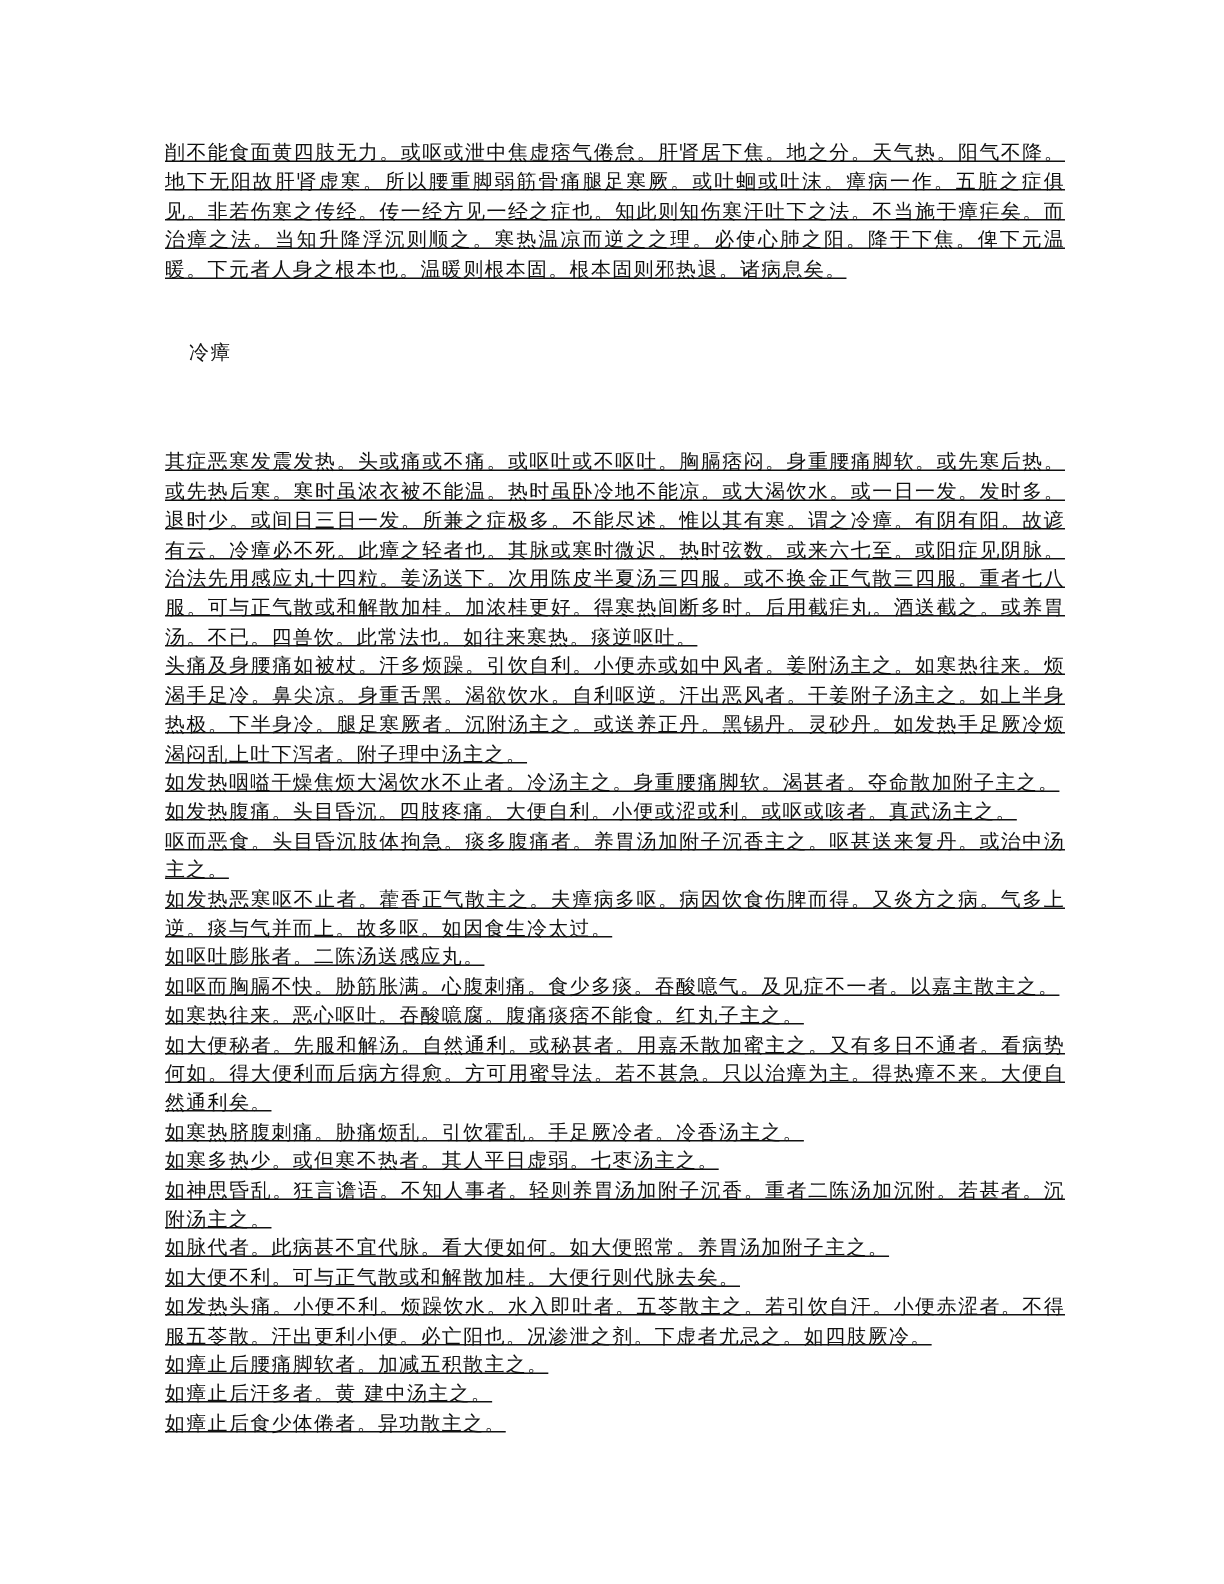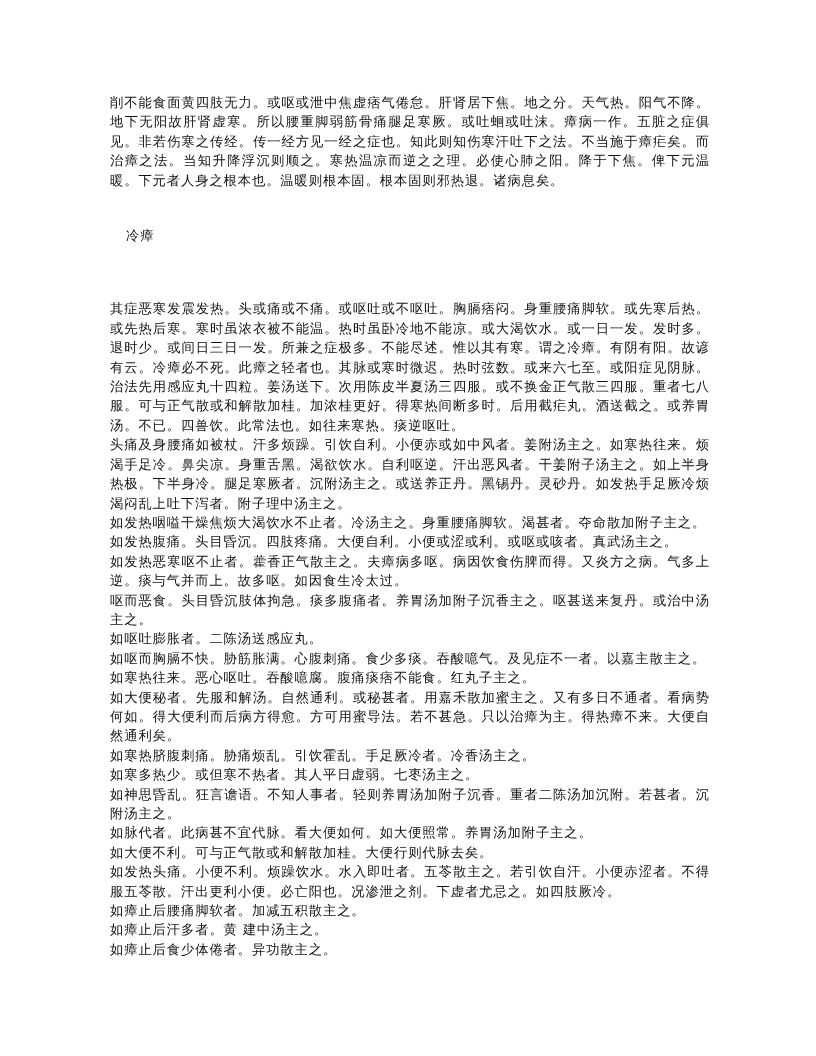--- a/index.html
+++ b/index.html
@@ -1,38 +1,38 @@
 <!DOCTYPE html>
 <html><head>
 <meta charset="utf-8">
 <style>
   html, body { margin: 0; padding: 0; background: #ffffff; }
   body { width: 816px; height: 1056px; position: relative; overflow: hidden;
          font-family: "DejaVu Serif", "Liberation Serif", serif; color: #111; }
   .page { position: absolute; left: 110px; top: 93px; width: 600px; }
-  .para { font-size: 13.3px; line-height: 19.4px; letter-spacing: 0.9px; margin: 0; text-align: justify; }
+  .para { font-size: 13.3px; line-height: 19.4px; letter-spacing: 0.9px; margin: 0; text-align: justify; text-decoration: underline; }
   .title { font-size: 13.3px; line-height: 19.4px; margin: 16px; letter-spacing: 0.9px; }
   .gap1 { height: 20px; }
   .gap2 { height: 38px; }
 </style>
 </head>
 <body>
 
 <div class="page">
   <p class="para">削不能食面黄四肢无力。或呕或泄中焦虚痞气倦怠。肝肾居下焦。地之分。天气热。阳气不降。地下无阳故肝肾虚寒。所以腰重脚弱筋骨痛腿足寒厥。或吐蛔或吐沫。瘴病一作。五脏之症俱见。非若伤寒之传经。传一经方见一经之症也。知此则知伤寒汗吐下之法。不当施于瘴疟矣。而治瘴之法。当知升降浮沉则顺之。寒热温凉而逆之之理。必使心肺之阳。降于下焦。俾下元温暖。下元者人身之根本也。温暖则根本固。根本固则邪热退。诸病息矣。</p>
   <div class="gap1"></div>
   <p class="title">冷瘴</p>
   <div class="gap2"></div>
   <div>
     <p class="para">其症恶寒发震发热。头或痛或不痛。或呕吐或不呕吐。胸膈痞闷。身重腰痛脚软。或先寒后热。或先热后寒。寒时虽浓衣被不能温。热时虽卧冷地不能凉。或大渴饮水。或一日一发。发时多。退时少。或间日三日一发。所兼之症极多。不能尽述。惟以其有寒。谓之冷瘴。有阴有阳。故谚有云。冷瘴必不死。此瘴之轻者也。其脉或寒时微迟。热时弦数。或来六七至。或阳症见阴脉。治法先用感应丸十四粒。姜汤送下。次用陈皮半夏汤三四服。或不换金正气散三四服。重者七八服。可与正气散或和解散加桂。加浓桂更好。得寒热间断多时。后用截疟丸。酒送截之。或养胃汤。不已。四兽饮。此常法也。如往来寒热。痰逆呕吐。</p>
     <p class="para">头痛及身腰痛如被杖。汗多烦躁。引饮自利。小便赤或如中风者。姜附汤主之。如寒热往来。烦渴手足冷。鼻尖凉。身重舌黑。渴欲饮水。自利呕逆。汗出恶风者。干姜附子汤主之。如上半身热极。下半身冷。腿足寒厥者。沉附汤主之。或送养正丹。黑锡丹。灵砂丹。如发热手足厥冷烦渴闷乱上吐下泻者。附子理中汤主之。</p>
     <p class="para">如发热咽嗌干燥焦烦大渴饮水不止者。冷汤主之。身重腰痛脚软。渴甚者。夺命散加附子主之。</p>
     <p class="para">如发热腹痛。头目昏沉。四肢疼痛。大便自利。小便或涩或利。或呕或咳者。真武汤主之。</p>
+    <p class="para">呕而恶食。头目昏沉肢体拘急。痰多腹痛者。养胃汤加附子沉香主之。呕甚送来复丹。或治中汤主之。</p>
     <p class="para">如发热恶寒呕不止者。藿香正气散主之。夫瘴病多呕。病因饮食伤脾而得。又炎方之病。气多上逆。痰与气并而上。故多呕。如因食生冷太过。</p>
-    <p class="para">呕而恶食。头目昏沉肢体拘急。痰多腹痛者。养胃汤加附子沉香主之。呕甚送来复丹。或治中汤主之。</p>
     <p class="para">如呕吐膨胀者。二陈汤送感应丸。</p>
     <p class="para">如呕而胸膈不快。胁筋胀满。心腹刺痛。食少多痰。吞酸噫气。及见症不一者。以嘉主散主之。</p>
     <p class="para">如寒热往来。恶心呕吐。吞酸噫腐。腹痛痰痞不能食。红丸子主之。</p>
     <p class="para">如大便秘者。先服和解汤。自然通利。或秘甚者。用嘉禾散加蜜主之。又有多日不通者。看病势何如。得大便利而后病方得愈。方可用蜜导法。若不甚急。只以治瘴为主。得热瘴不来。大便自然通利矣。</p>
     <p class="para">如寒热脐腹刺痛。胁痛烦乱。引饮霍乱。手足厥冷者。冷香汤主之。</p>
     <p class="para">如寒多热少。或但寒不热者。其人平日虚弱。七枣汤主之。</p>
     <p class="para">如神思昏乱。狂言谵语。不知人事者。轻则养胃汤加附子沉香。重者二陈汤加沉附。若甚者。沉附汤主之。</p>
     <p class="para">如脉代者。此病甚不宜代脉。看大便如何。如大便照常。养胃汤加附子主之。</p>
     <p class="para">如大便不利。可与正气散或和解散加桂。大便行则代脉去矣。</p>
     <p class="para">如发热头痛。小便不利。烦躁饮水。水入即吐者。五苓散主之。若引饮自汗。小便赤涩者。不得服五苓散。汗出更利小便。必亡阳也。况渗泄之剂。下虚者尤忌之。如四肢厥冷。</p>

